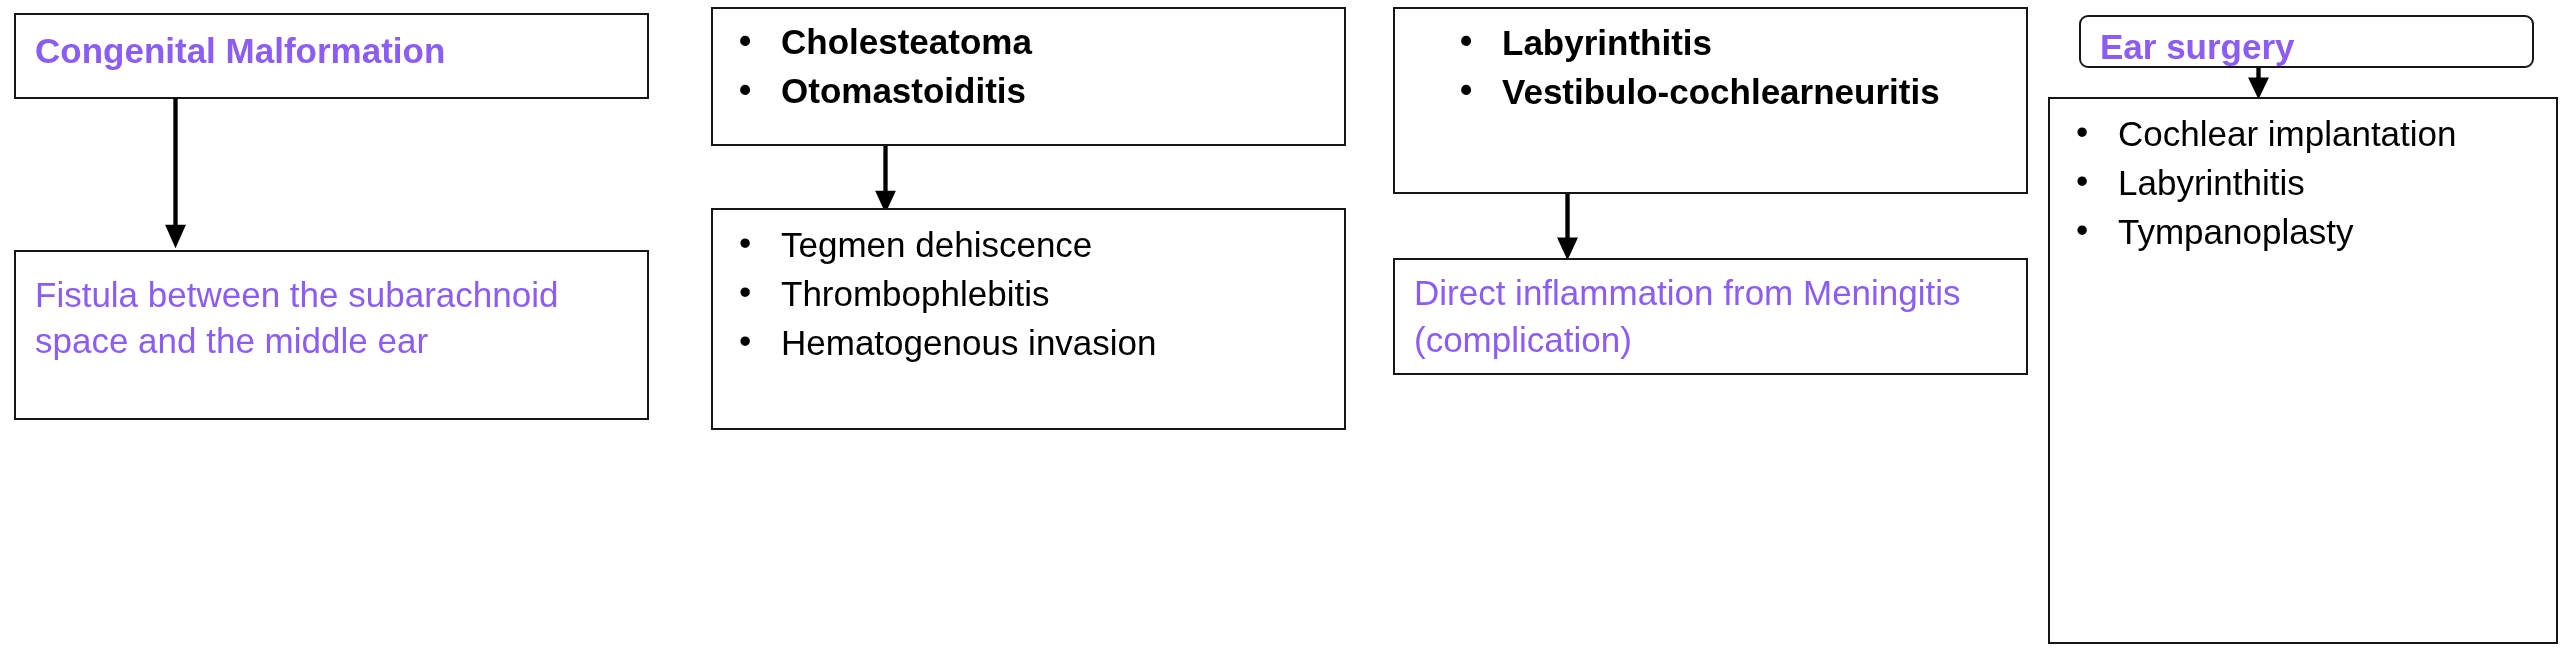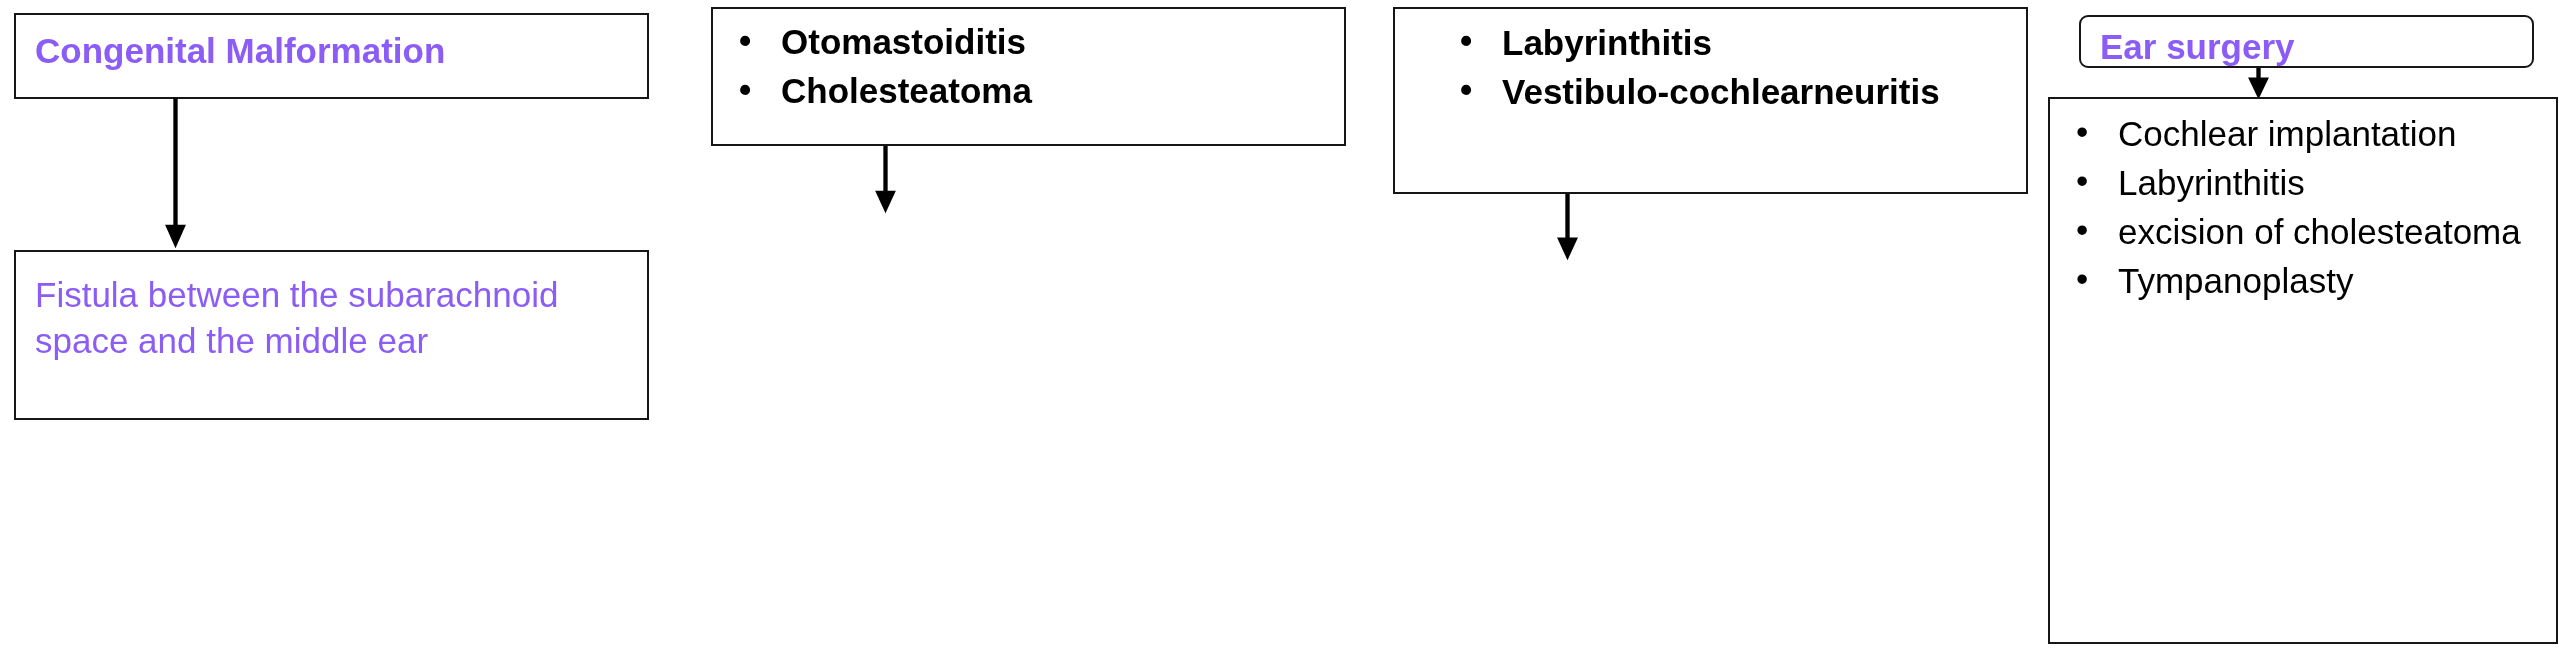--- a/index.html
+++ b/index.html
@@ -90,69 +90,82 @@
 
   <div class="node" style="left:14px; top:250px; width:635px; height:170px;">
     <div class="node-inner" style="padding-top:20px;">
       <div class="plain-text">Fistula between the subarachnoid space and the middle ear</div>
     </div>
   </div>
 
   <div class="node" style="left:711px; top:7px; width:635px; height:139px;">
     <div class="node-inner" style="padding-top:10.4px;">
       <ul class="line bulleted bold">
+        <li>Cholesteatoma</li>
         <li>Otomastoiditis</li>
-        <li>Cholesteatoma</li>
       </ul>
     </div>
   </div>
 
   <div class="connector" style="left:868px; top:146px; width:35px; height:69px;">
     <svg width="35" height="69" viewBox="0 0 40 80" aria-hidden="true">
       <line x1="20" y1="0" x2="20" y2="58" stroke="#000000" stroke-width="5"></line>
       <polygon points="20,78 8,52 32,52" fill="#000000"></polygon>
     </svg>
   </div>
 
+  <div class="node" style="left:711px; top:208px; width:635px; height:222px;">
+    <div class="node-inner" style="padding-top:12px;">
+      <ul class="line bulleted">
+        <li>Tegmen dehiscence</li>
+        <li>Thrombophlebitis</li>
+        <li>Hematogenous invasion</li>
+      </ul>
+    </div>
+  </div>
 
   <div class="node" style="left:1393px; top:7px; width:635px; height:187px;">
     <div class="node-inner" style="padding-top:11px;margin-left:39px;">
       <ul class="line bulleted bold">
         <li>Labyrinthitis</li>
         <li>Vestibulo-cochlearneuritis</li>
       </ul>
     </div>
   </div>
 
   <div class="connector" style="left:1550px; top:194px; width:35px; height:68px;">
     <svg width="35" height="68" viewBox="0 0 40 78" aria-hidden="true">
       <line x1="20" y1="0" x2="20" y2="56" stroke="#000000" stroke-width="5"></line>
       <polygon points="20,76 8,50 32,50" fill="#000000"></polygon>
     </svg>
   </div>
 
+  <div class="node" style="left:1393px; top:258px; width:635px; height:117px;">
+    <div class="node-inner" style="padding-top:10.4px;">
+      <div class="plain-text">Direct inflammation from Meningitis (complication)</div>
+    </div>
+  </div>
 
   <div class="node" style="left:2079px; top:14.7px; width:455px; height:53px;border-radius:9px;">
     <div class="node-inner" style="padding:7px 17.4px 7px 19px;">
       <div class="plain-text bold">Ear surgery</div>
     </div>
   </div>
 
   <div class="connector" style="left:2241px; top:68px; width:35px; height:33px;">
     <svg width="35" height="33" viewBox="0 0 40 38" aria-hidden="true">
       <line x1="20" y1="0" x2="20" y2="18" stroke="#000000" stroke-width="5"></line>
       <polygon points="20,36 8,11 32,11" fill="#000000"></polygon>
     </svg>
   </div>
 
   <div class="node" style="left:2048px; top:97px; width:510px; height:547px;">
     <div class="node-inner" style="padding-top:12px;">
       <ul class="line bulleted">
         <li>Cochlear implantation</li>
         <li>Labyrinthitis</li>
-        <li>excision of cholesteatoma</li>
         <li>Tympanoplasty</li>
       </ul>
     </div>
   </div>
 
 </div>
 
 
 </body></html>

